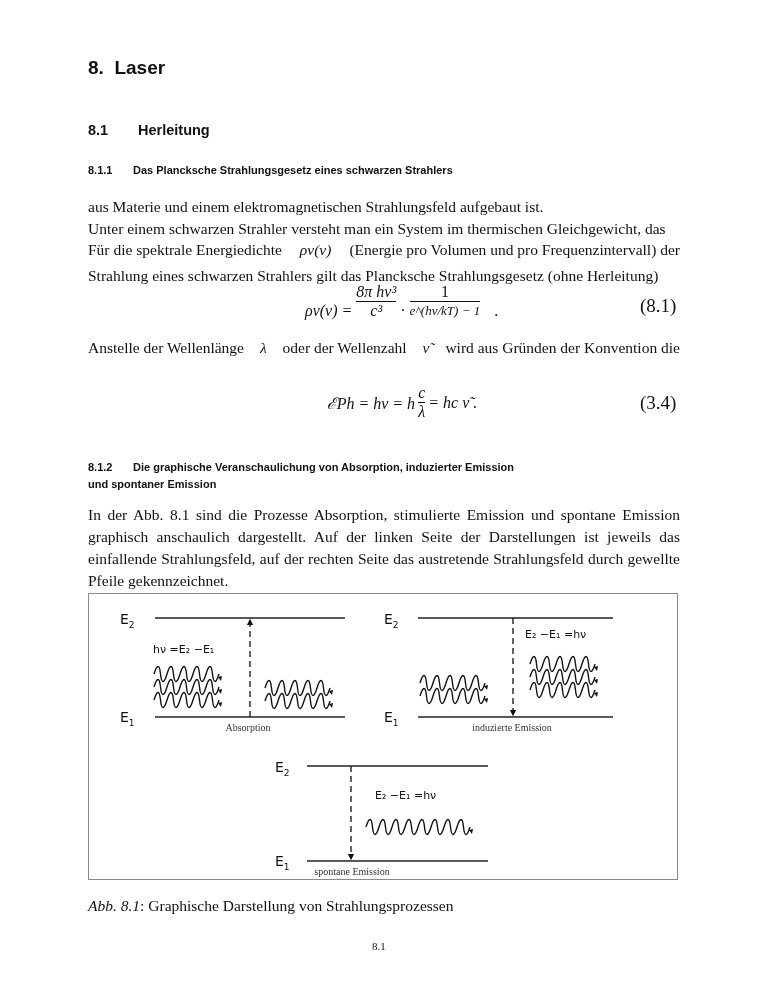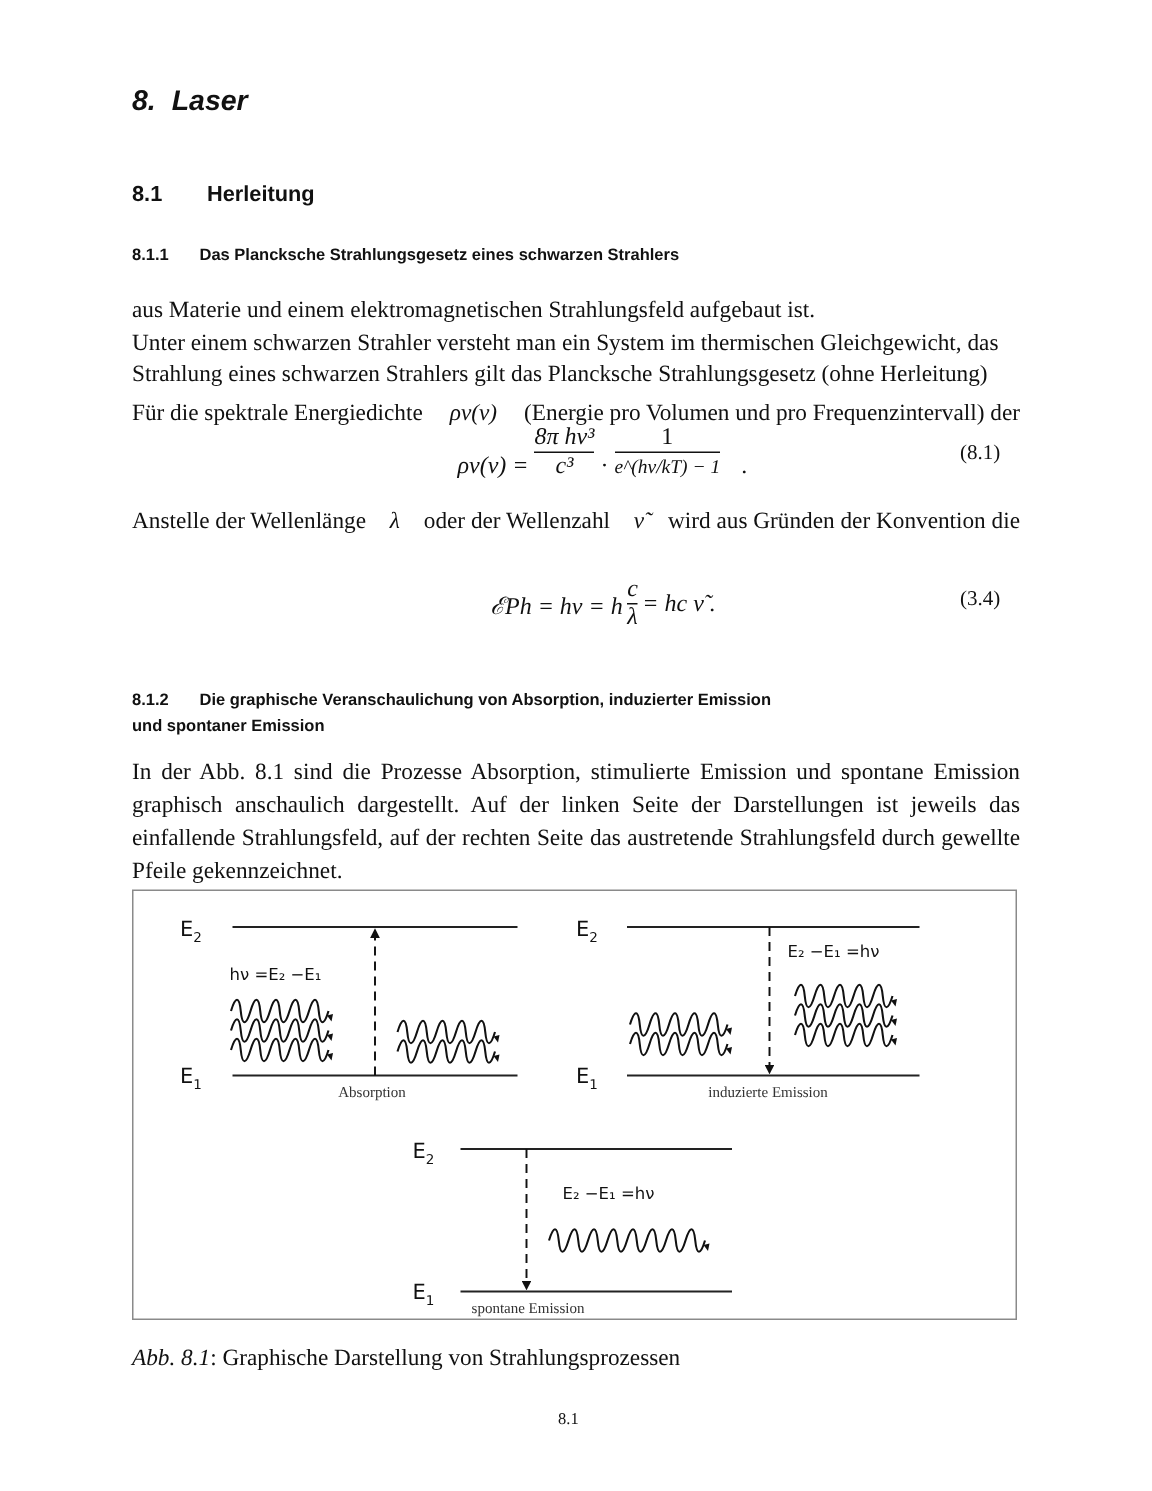--- a/index.html
+++ b/index.html
@@ -1,28 +1,28 @@
 <!DOCTYPE html>
 <html><head>
 <meta charset="utf-8">
 <style>
   html, body { margin: 0; padding: 0; background: #ffffff; }
   body { width: 768px; height: 994px; position: relative; overflow: hidden; color: #111; }
   .abs { position: absolute; }
   .sans { font-family: "Liberation Sans", sans-serif; }
   .serif { font-family: "Liberation Serif", serif; }
-  .h1 { left: 88px; top: 57px; font-size: 19px; font-weight: bold; font-style: italic; }
+  .h1 { left: 88px; top: 57px; font-size: 19px; font-weight: bold; }
   .h2 { left: 88px; top: 122px; font-size: 14.5px; font-weight: bold; }
   .h2 .num { display: inline-block; width: 50px; }
   .h3 { left: 88px; font-size: 11px; font-weight: bold; line-height: 17px; width: 600px; }
   .h3 .num { display: inline-block; width: 45px; }
   .p { left: 88px; width: 592px; font-size: 15.5px; line-height: 22px; text-align: justify; }
   .math { font-family: "Liberation Serif", serif; font-style: italic; }
   .eq { font-family: "Liberation Serif", serif; font-size: 16px; }
-  .eqno { font-family: "Liberation Serif", serif; font-size: 14px; }
+  .eqno { font-family: "Liberation Serif", serif; font-size: 19px; }
   .frame { left: 88px; top: 593px; width: 590px; height: 287px; border: 1.5px solid #8a8a8a; box-sizing: border-box; }
   .caption { left: 88px; top: 897px; font-size: 15.5px; }
   .pageno { left: 372px; top: 940px; font-size: 11px; }
   .frac { display: inline-block; vertical-align: middle; text-align: center; }
   .frac .num, .frac .den { display: block; line-height: 18px; }
   .frac .bar { display: block; border-top: 1px solid #111; }
   .figlabel { font-family: "Liberation Serif", serif; font-size: 10px; fill: #333; }
   .figsym { font-family: "DejaVu Sans", sans-serif; font-size: 14px; fill: #111; }
   .figsub { font-family: "DejaVu Sans", sans-serif; font-size: 9px; fill: #111; }
   .figeq { font-family: "DejaVu Sans", sans-serif; font-size: 11px; fill: #111; }
@@ -42,26 +42,26 @@
 <div class="abs sans h3" style="top:162px;">
   <span class="num">8.1.1</span><span>Das Plancksche Strahlungsgesetz eines schwarzen Strahlers</span>
 </div>
 
 <div class="abs serif p" style="top:196px;">
   <div>aus Materie und einem elektromagnetischen Strahlungsfeld aufgebaut ist.</div>
   <div>Unter einem schwarzen Strahler versteht man ein System im thermischen Gleichgewicht, das</div>
 </div>
 
 <div class="abs serif p" style="top:237px; line-height:26px;">
-  <div>Strahlung eines schwarzen Strahlers gilt das Plancksche Strahlungsgesetz (ohne Herleitung)</div>
   <div style="display:flex; justify-content:space-between;">
     <span>Für die spektrale Energiedichte</span>
     <span class="math">ρν(ν)</span>
     <span>(Energie pro Volumen und pro Frequenzintervall) der</span>
   </div>
+  <div>Strahlung eines schwarzen Strahlers gilt das Plancksche Strahlungsgesetz (ohne Herleitung)</div>
 </div>
 
 <div class="abs eq" style="left:305px; top:283px; display:flex; align-items:flex-end; gap:4px;">
   <span class="math">ρν(ν) =</span>
   <span class="frac">
     <span class="num math">8π hν³</span>
     <span class="bar"></span>
     <span class="den math">c³</span>
   </span>
   <span>·</span>

